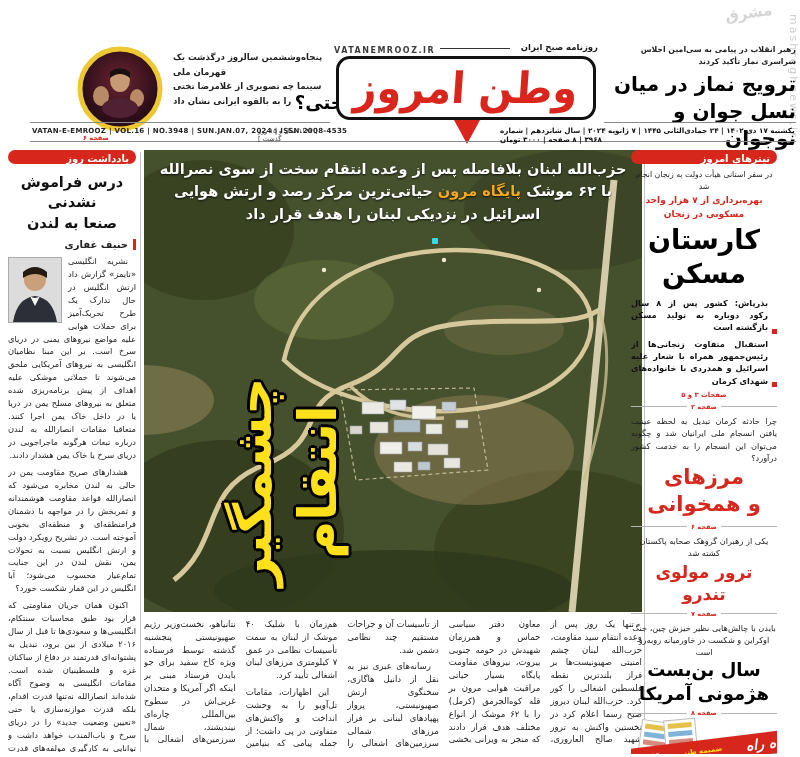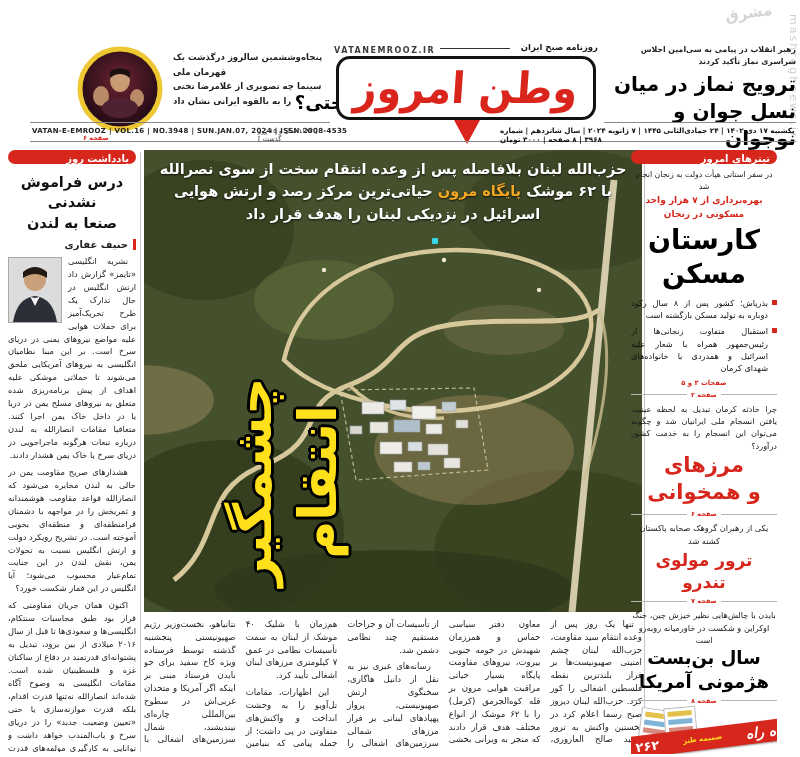--- a/index.html
+++ b/index.html
@@ -81,22 +81,22 @@
   .story-cols{position:absolute;left:144px;top:618px;width:498px;height:136px;overflow:hidden;
     column-count:5;column-gap:10px;font-size:8.55px;line-height:1.5;text-align:justify;color:#1b1b1b;}
   .story-cols p{margin:0 0 4px;text-indent:8px;}
 
   
   .sidebar{position:absolute;left:631px;top:150px;width:146px;height:604px;overflow:hidden;}
   .sb-kicker{font-size:7.8px;text-align:center;color:#222;margin-top:5px;line-height:1.5;}
   .sb-kicker-red{font-size:9px;font-weight:bold;color:#d7271d;text-align:center;line-height:1.5;margin-top:2px;}
   .sb-huge{font-size:27px;font-weight:bold;color:#000;text-align:center;line-height:1.25;margin-top:2px;}
   .sb-bullets{margin-top:6px;}
-  .sb-bullet{display:flex;gap:4px;font-size:8.2px;font-weight:normal;line-height:1.5;
-    text-align:justify;margin-bottom:4px;}
+  .sb-bullet{display:flex;gap:4px;font-size:8.2px;font-weight:bold;line-height:1.5;
+    text-align:justify;margin-bottom:4px;align-items:flex-end;}
   .sq{flex:0 0 5px;width:5px;height:5px;background:#d7271d;margin-top:3px;}
   .sb-pages{font-size:6.8px;color:#d7271d;text-align:center;font-weight:bold;margin:2px 0;}
   .sb-div{display:flex;align-items:center;gap:4px;margin:4px 0;}
   .sb-div:before,.sb-div:after{content:"";flex:1;border-top:1px solid #b5b5b5;}
   .sb-div span{font-size:6.5px;color:#d7271d;font-weight:bold;}
   .sb-intro{font-size:8.2px;line-height:1.5;text-align:justify;color:#1c1c1c;}
   .sb-intro-c{font-size:8.2px;line-height:1.5;text-align:center;color:#1c1c1c;}
   .sb-red-head{font-size:21px;font-weight:bold;color:#d7271d;text-align:center;line-height:1.3;}
   .sb-red-head2{font-size:17px;font-weight:bold;color:#d7271d;text-align:center;line-height:1.3;margin-top:2px;}
   .sb-blk-head{font-size:18px;font-weight:bold;color:#000;text-align:center;line-height:1.3;}

